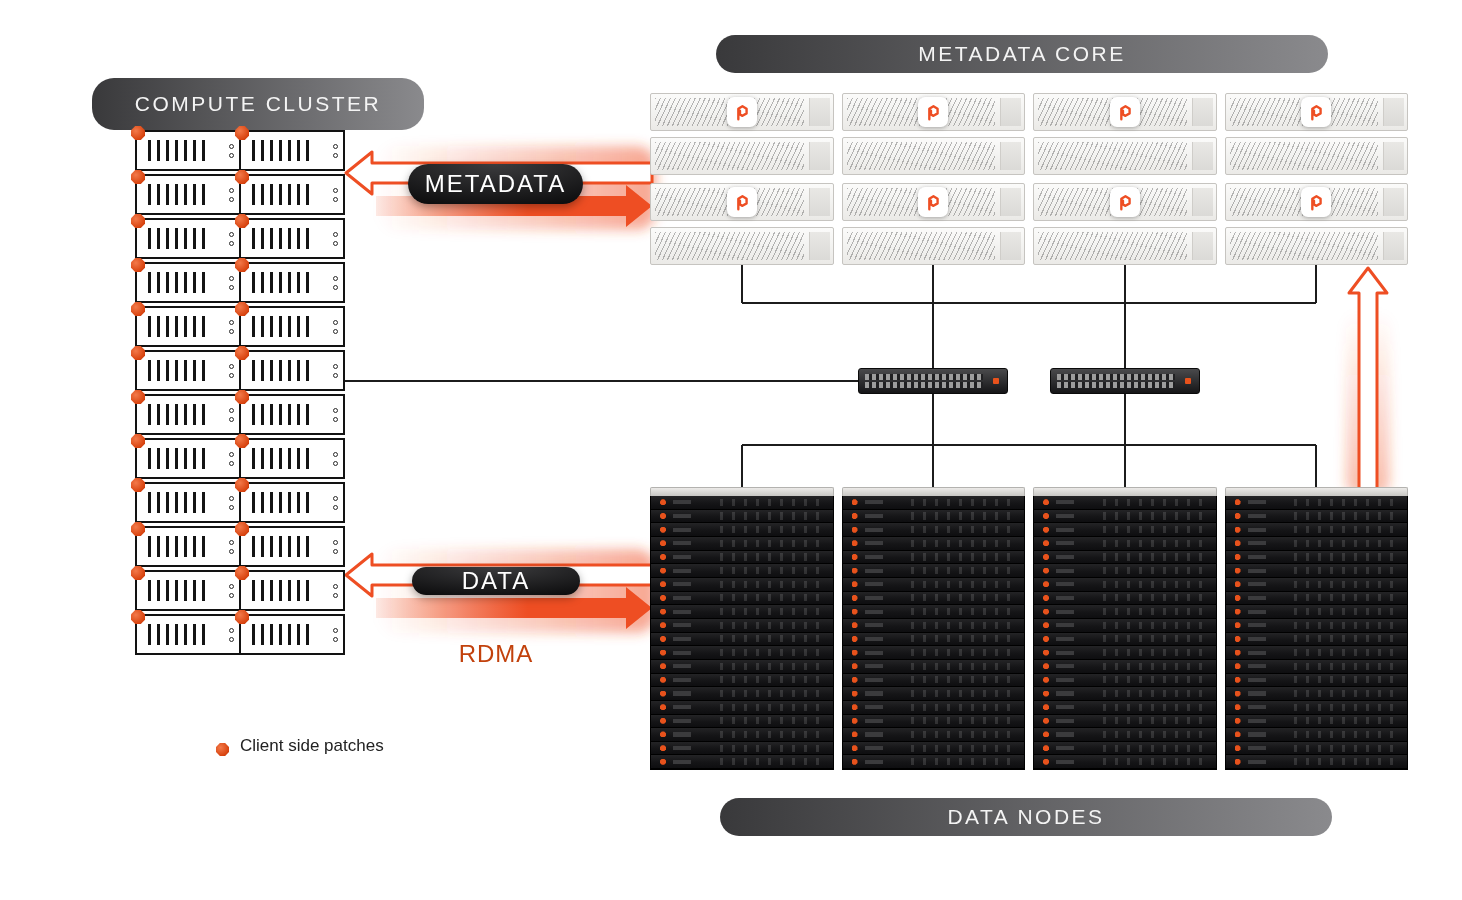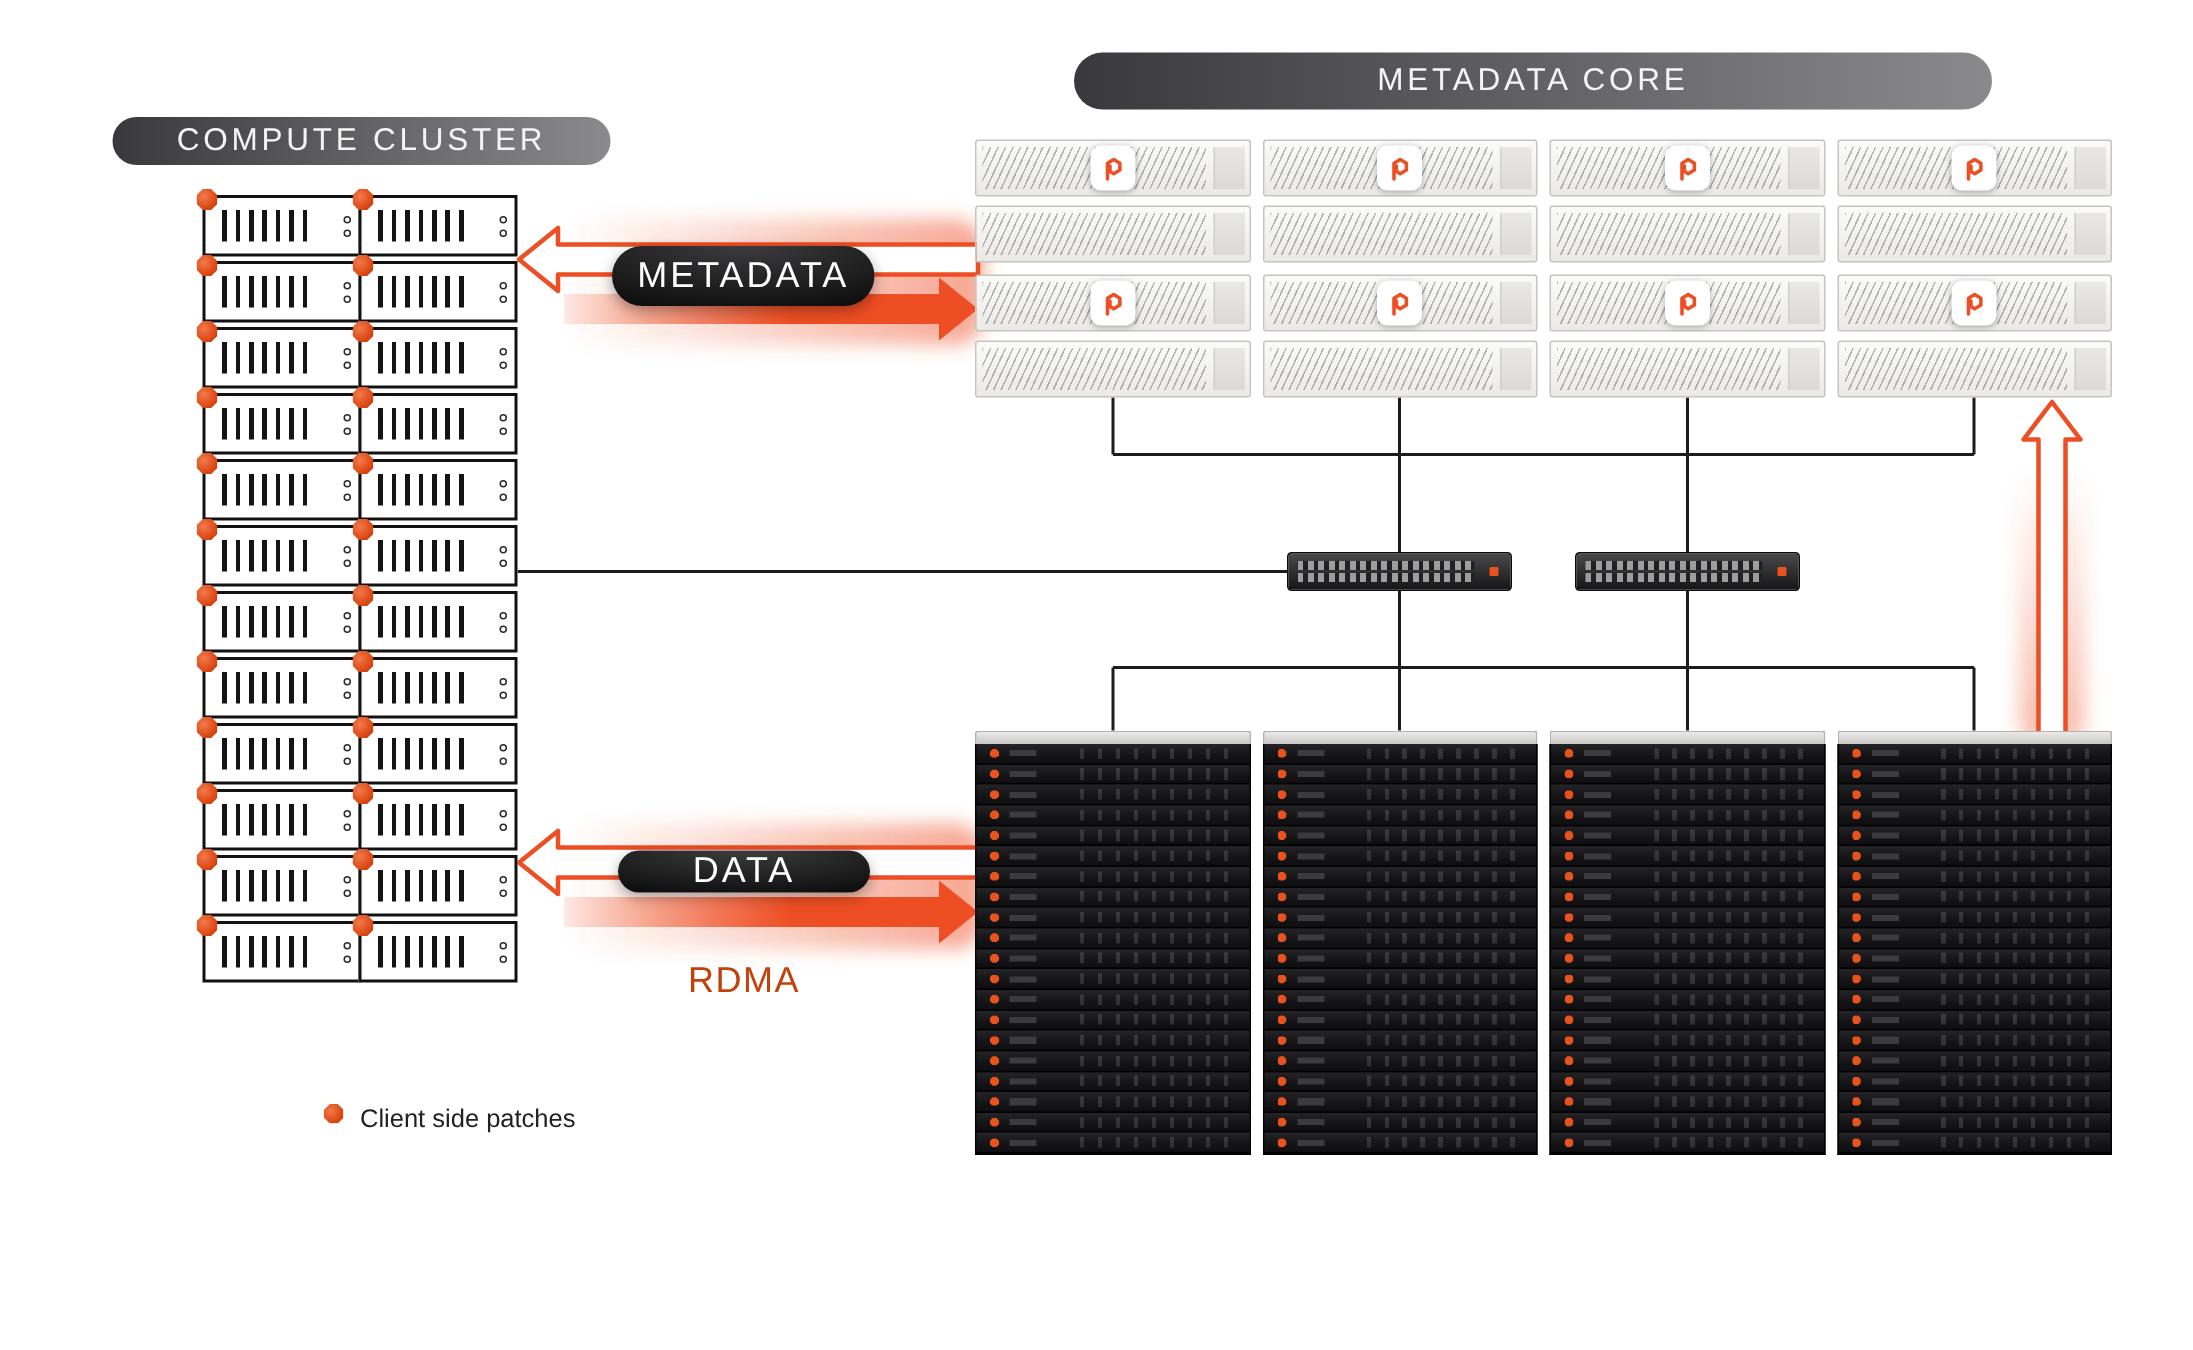--- a/index.html
+++ b/index.html
@@ -74,21 +74,21 @@
   .data-unit::before { content:""; position:absolute; left:9px; top:50%; width:6px; height:6px;
     transform:translateY(-50%); background:#e8521c;
     clip-path:polygon(30% 0,70% 0,100% 30%,100% 70%,70% 100%,30% 100%,0 70%,0 30%); }
   .data-unit::after { content:""; position:absolute; left:38%; right:4%; top:22%; bottom:22%;
     background:repeating-linear-gradient(90deg, rgba(255,255,255,0.13) 0 3px, transparent 3px 12px); }
   .data-unit .tag { position:absolute; left:22px; top:34%; width:18px; height:32%; background:#3b3b3d; display:block; }
 
   
   #rdma { position:absolute; left:372px; top:640px; width:168px; text-align:center;
     font-size:24px; letter-spacing:1px; color:#c2410c; }
-  .legend { position:absolute; left:176px; top:736px; display:flex; align-items:flex-start; gap:11px;
+  .legend { position:absolute; left:176px; top:736px; display:flex; align-items:flex-end; gap:11px;
     font-size:17px; color:#222; }
   .legend .hex { width:13px; height:13px; }
 </style>
 </head>
 <body>
 
 <div class="canvas">
 
   <svg class="layer">
     <defs>
@@ -125,21 +125,22 @@
     <path d="M306 173 L332 152 L332 163 L612 163 L612 183 L332 183 L332 194 Z" fill="#ffffff" stroke="#ee4e23" stroke-width="3" stroke-linejoin="round"></path>
     <path d="M612 206 L586 185 L586 196 L336 196 L336 216 L586 216 L586 227 Z" fill="url(#tailR)"></path>
 
     <path d="M306 575 L332 554 L332 565 L612 565 L612 585 L332 585 L332 596 Z" fill="#ffffff" stroke="#ee4e23" stroke-width="3" stroke-linejoin="round"></path>
     <path d="M612 608 L586 587 L586 598 L336 598 L336 618 L586 618 L586 629 Z" fill="url(#tailR)"></path>
 
     <path d="M1328 268 L1347 293 L1337 293 L1337 489 L1319 489 L1319 293 L1309 293 Z" fill="#ffffff" stroke="#ee4e23" stroke-width="3" stroke-linejoin="round"></path>
   </svg>
 
   <div class="banner" id="banner-metadata-core" style="left:676px; top:35px; width:612px; height:38px;">METADATA CORE</div>
-  <div class="banner" id="banner-compute" style="left:35px; top:78px; width:332px; height:32px;">COMPUTE CLUSTER</div>
+  <div class="banner" id="banner-compute" style="left:52px; top:78px; width:332px; height:52px;">COMPUTE CLUSTER</div>
+  <div class="banner" id="banner-data-nodes" style="left:680px; top:798px; width:612px; height:38px;">DATA NODES</div>
 
   <div id="compute-stack">
       <div class="compute-row">
         <div class="compute-unit">
           <i class="hex"></i>
           <i class="slots"></i>
           <span class="leds">
             <i class="led"></i>
             <i class="led"></i>
           </span>

